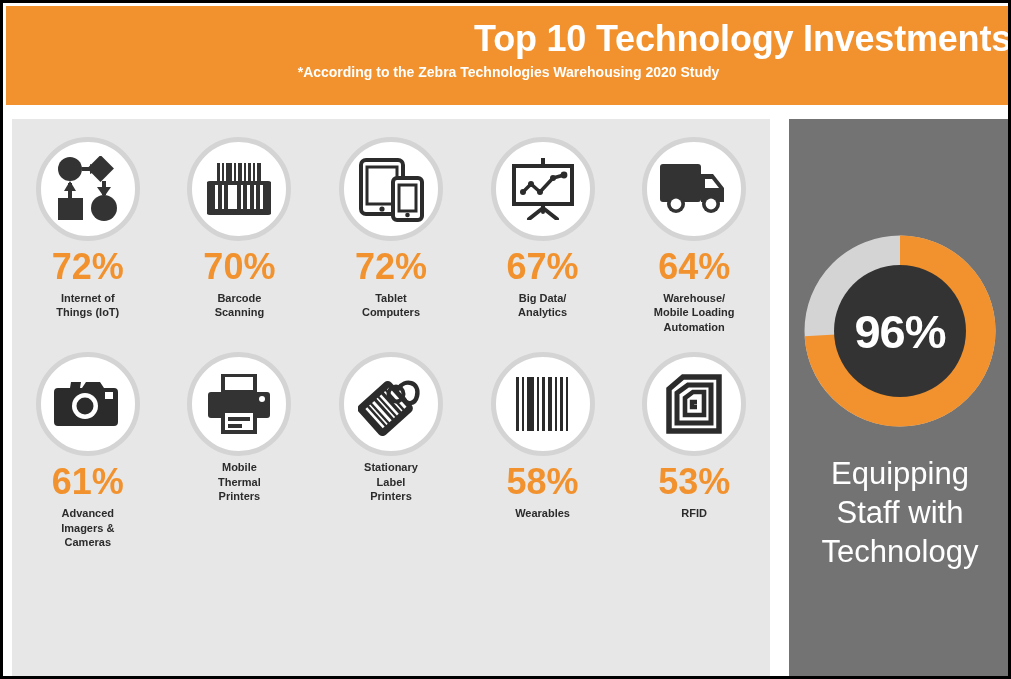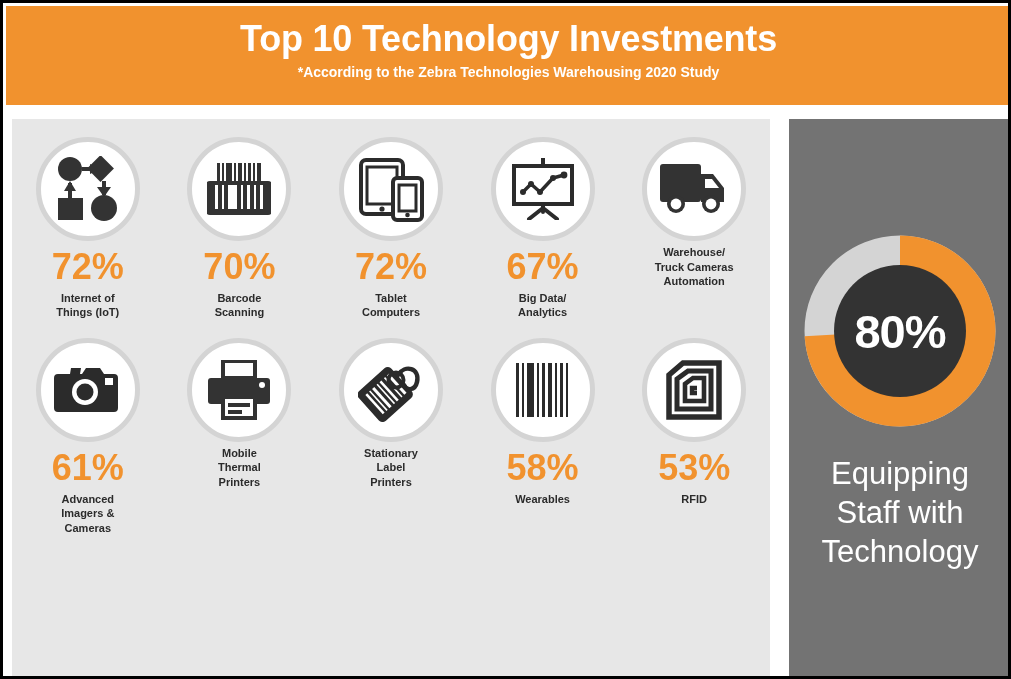--- a/index.html
+++ b/index.html
@@ -31,20 +31,21 @@
     color: #ffffff;
     text-align: center;
     box-sizing: border-box;
     padding-top: 13px;
   }
   .header-title {
     font-size: 36px;
     font-weight: bold;
     letter-spacing: -0.2px;
     line-height: 1.12;
+    text-align: right;
   }
   .header-subtitle {
     font-size: 14px;
     font-weight: bold;
     line-height: 1.25;
     margin-top: 5px;
   }
 
   
   .left-panel {
@@ -258,22 +259,23 @@
           <svg width="70" height="54" viewBox="0 0 70 54" fill="#333333">
             <rect x="1" y="2" width="41" height="38" rx="3"></rect>
             <path d="M42 12 h12 l11 14 v14 h-23 z"></path>
             <path d="M46 17 h7 l7 9 h-14 z" fill="#ffffff"></path>
             <circle cx="17" cy="42" r="9" fill="#333333"></circle>
             <circle cx="17" cy="42" r="5.4" fill="#ffffff"></circle>
             <circle cx="52" cy="42" r="9" fill="#333333"></circle>
             <circle cx="52" cy="42" r="5.4" fill="#ffffff"></circle>
           </svg>
         </div>
+        <div class="stat-pct">64%</div>
         <div class="stat-label">Warehouse/
-Truck Cameras
+Mobile Loading
 Automation</div>
       </div>
 
       <div class="stat-cell stat-row-2">
         <div class="icon-circle">
           <svg width="68" height="52" viewBox="0 0 68 52" fill="none">
             <path d="M4 10 h12 l1 -6 h10 l-1 6 h2 l4 -6 h14 l4 6 h10 a4 4 0 0 1 4 4 v30 a4 4 0 0 1 -4 4 h-56 a4 4 0 0 1 -4 -4 v-30 a4 4 0 0 1 4 -4 z" fill="#2b2b2b"></path>
             <circle cx="31" cy="28" r="13" fill="#ffffff"></circle>
             <circle cx="31" cy="28" r="8.5" fill="#2b2b2b"></circle>
             <rect x="51" y="14" width="8" height="7" fill="#ffffff"></rect>
@@ -360,21 +362,21 @@
   </div>
 
   <div class="right-panel">
     <div class="donut-wrap">
       <div class="donut">
         <svg width="192" height="192" viewBox="0 0 192 192">
           <circle cx="96" cy="96" r="80" fill="none" stroke="#D4D4D4" stroke-width="31"></circle>
           <circle id="donut-arc" cx="96" cy="96" r="80" fill="none" stroke="#F1922E" stroke-width="31" transform="rotate(-90 96 96)" stroke-dasharray="371.9645701850315 130.6902543893354"></circle>
         </svg>
         <div class="donut-hole">
-          <span class="donut-value">80%</span>
+          <span class="donut-value">96%</span>
         </div>
       </div>
       <div class="right-caption">Equipping
 Staff with
 Technology</div>
     </div>
   </div>
 
 </div>
 

